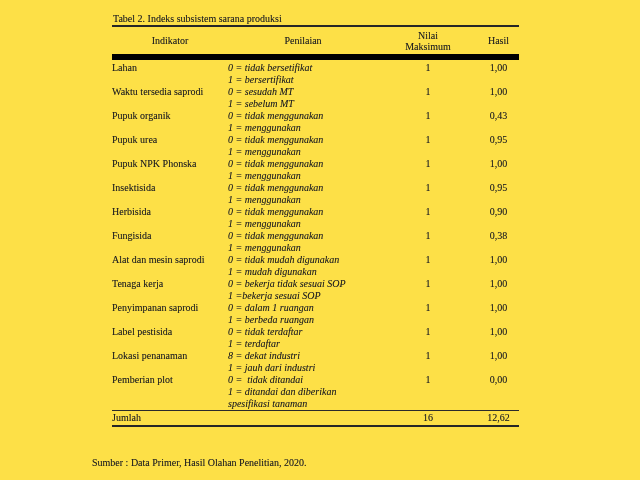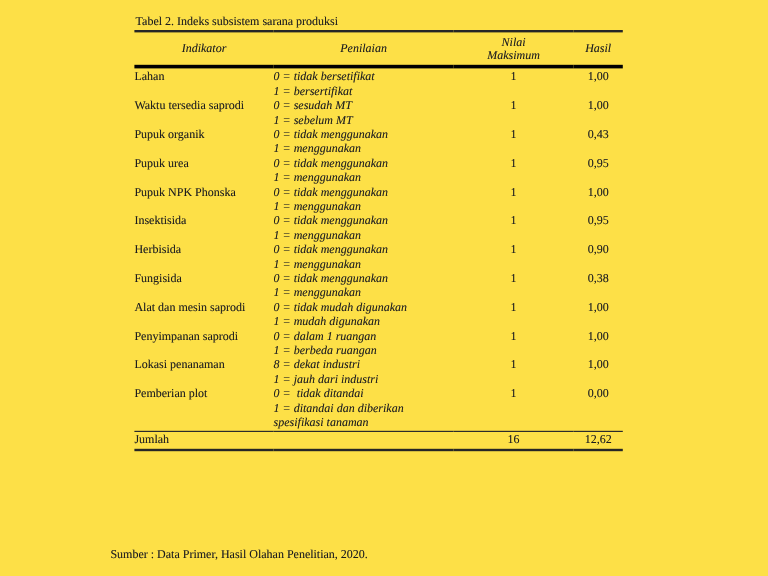--- a/index.html
+++ b/index.html
@@ -31,23 +31,22 @@
     border-collapse: collapse;
     border-top: 2px solid #262626;
     font-size: 10px;
     text-shadow: 0 0 0.5px rgba(70,70,70,0.45);
   }
   table.paper-table th, table.paper-table td { padding: 0; }
   thead th {
     font-weight: normal;
     vertical-align: middle;
     height: 27px;
-    border-bottom: 3px solid #000000;
+    border-bottom: 6px solid #000000;
     line-height: 11px;
-    font-style: italic;
   }
   .th-wrap-inner { display: inline-block; max-width: 62px; }
   tbody td {
     vertical-align: top;
     line-height: 12px;
   }
   tbody tr:first-child td { padding-top: 2px; }
   .c-ind { padding-left: 5px; white-space: nowrap; }
   .c-pen .line { white-space: pre; font-style: italic; }
   .c-val { text-align: center; }
@@ -168,24 +167,42 @@
         <tr>
     <td class="c-ind">Alat dan mesin saprodi</td>
     <td class="c-pen">
             <div class="line">0 = tidak mudah digunakan</div>
             <div class="line">1 = mudah digunakan</div>
           </td>
     <td class="c-val">1</td>
     <td class="c-val">1,00</td>
   </tr>
         <tr>
+    <td class="c-ind">Tenaga kerja</td>
+    <td class="c-pen">
+            <div class="line">0 = bekerja tidak sesuai SOP</div>
+            <div class="line">1 =bekerja sesuai SOP</div>
+          </td>
+    <td class="c-val">1</td>
+    <td class="c-val">1,00</td>
+  </tr>
+        <tr>
     <td class="c-ind">Penyimpanan saprodi</td>
     <td class="c-pen">
             <div class="line">0 = dalam 1 ruangan</div>
             <div class="line">1 = berbeda ruangan</div>
+          </td>
+    <td class="c-val">1</td>
+    <td class="c-val">1,00</td>
+  </tr>
+        <tr>
+    <td class="c-ind">Label pestisida</td>
+    <td class="c-pen">
+            <div class="line">0 = tidak terdaftar</div>
+            <div class="line">1 = terdaftar</div>
           </td>
     <td class="c-val">1</td>
     <td class="c-val">1,00</td>
   </tr>
         <tr>
     <td class="c-ind">Lokasi penanaman</td>
     <td class="c-pen">
             <div class="line">8 = dekat industri</div>
             <div class="line">1 = jauh dari industri</div>
           </td>

